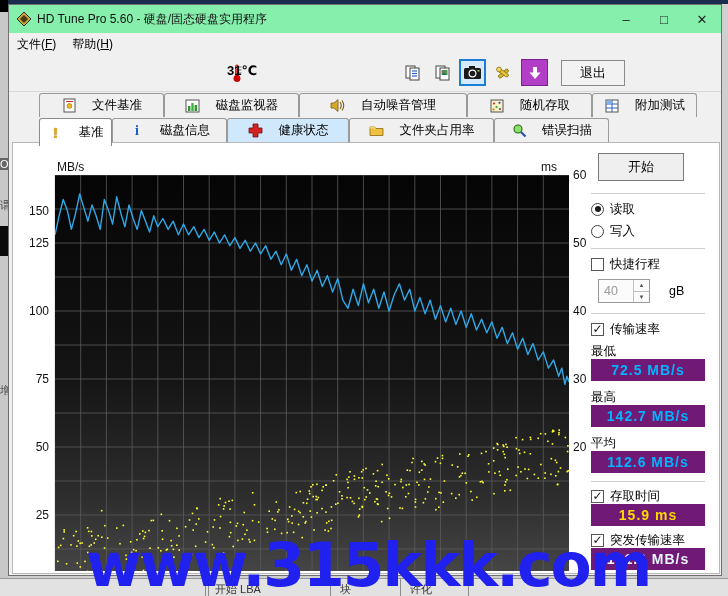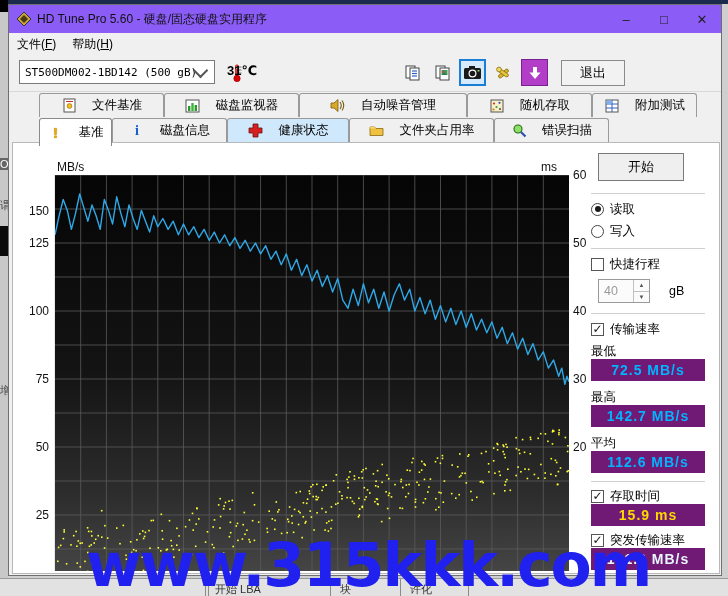--- a/index.html
+++ b/index.html
@@ -9,21 +9,21 @@
   .bg-top{position:absolute;left:0;top:0;width:728px;height:4px;background:#1b2b4d;}
   .left-strip{position:absolute;left:0;top:0;width:8px;height:596px;background:#c8c8c8;overflow:hidden;}
   .left-strip .blk1{position:absolute;left:0;top:0;width:8px;height:12px;background:#000;}
   .left-strip .blk2{position:absolute;left:0;top:226px;width:8px;height:30px;background:#0a0a0a;}
   .left-strip .frag{position:absolute;left:0;width:8px;font-size:11px;color:#444;overflow:hidden;white-space:nowrap;}
   .bottom-strip{position:absolute;left:0;top:578px;width:728px;height:18px;background:#e2e2e2;border-top:1px solid #9a9a9a;overflow:hidden;}
   .bottom-strip .col{position:absolute;top:3px;font-size:11px;color:#333;white-space:nowrap;}
   .bottom-strip .vsep{position:absolute;top:0;width:1px;height:18px;background:#8a8a8a;}
   
   .win{position:absolute;left:8px;top:4px;width:714px;height:572px;background:#f0f0f0;border:1px solid #6f6f6f;box-sizing:border-box;}
-  .titlebar{position:absolute;left:0;top:0;width:100%;height:28px;background:#8b5cf6;display:flex;align-items:center;}
+  .titlebar{position:absolute;left:0;top:0;width:100%;height:28px;background:#86efac;display:flex;align-items:center;}
   .title-ic{width:14px;height:14px;margin:0 6px 0 8px;}
   .title-txt{font-size:12px;color:#111;}
   .wbtns{position:absolute;right:0;top:0;height:28px;display:flex;}
   .wbtn{width:38px;height:28px;display:flex;align-items:center;justify-content:center;font-size:13px;color:#222;}
   .menubar{position:absolute;left:0;top:28px;width:100%;height:23px;background:#f0f0f0;display:flex;align-items:flex-end;border-bottom:5px solid #0ea5e9;}
   .menu-item{padding:3px 8px;}
   .menu-item u{text-decoration:underline;}
   .toolbar{position:absolute;left:0;top:51px;width:100%;height:35px;background:#f0f0f0;border-bottom:1px solid #d8d8d8;}
   .combo{position:absolute;left:10px;top:4px;width:196px;height:24px;background:#fff;border:1px solid #7a7a7a;display:flex;align-items:center;box-sizing:border-box;}
   .combo .txt{flex:1;padding-left:5px;font-family:"DejaVu Sans Mono",monospace;font-size:11px;white-space:nowrap;overflow:hidden;}
@@ -106,24 +106,20 @@
         <div class="wbtn">✕</div>
       </div>
     </div>
 
     <div class="menubar">
       <span class="menu-item"><span>文件(</span><u>F</u><span>)</span></span>
       <span class="menu-item"><span>帮助(</span><u>H</u><span>)</span></span>
     </div>
 
     <div class="toolbar">
-      <div class="combo">
-        <span class="txt">ST500DM002-1BD142 (500 gB)</span>
-        <span class="chev"></span>
-      </div>
       <div class="tbtn" style="left:214px">
         <svg width="16" height="20" viewBox="0 0 16 20">
           <rect x="6.8" y="2" width="2.4" height="11" rx="1.2" fill="#fff" stroke="#c00" stroke-width="1.2"></rect>
           <rect x="7.4" y="6" width="1.2" height="8" fill="#d00"></rect>
           <circle cx="8" cy="15.5" r="3.2" fill="#d00" stroke="#900" stroke-width="0.6"></circle>
           <line x1="10" y1="4" x2="12.5" y2="4" stroke="#555" stroke-width="0.8"></line>
           <line x1="10" y1="7" x2="12.5" y2="7" stroke="#555" stroke-width="0.8"></line>
           <line x1="10" y1="10" x2="12.5" y2="10" stroke="#555" stroke-width="0.8"></line>
         </svg>
       </div>

